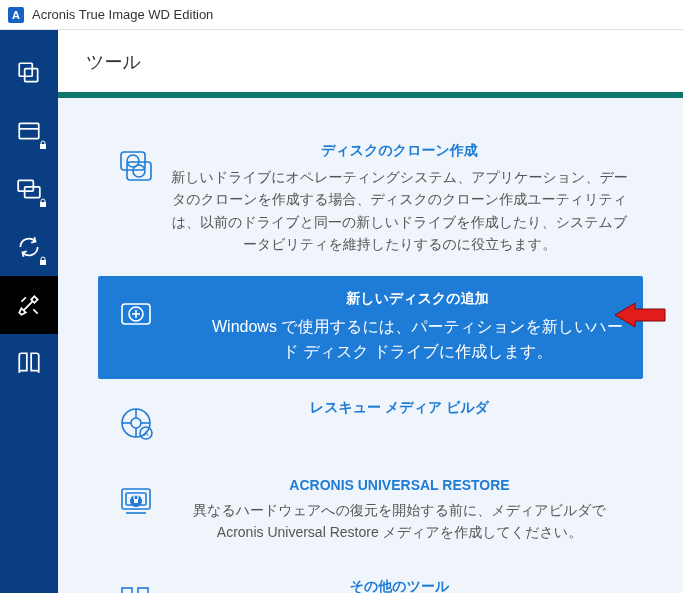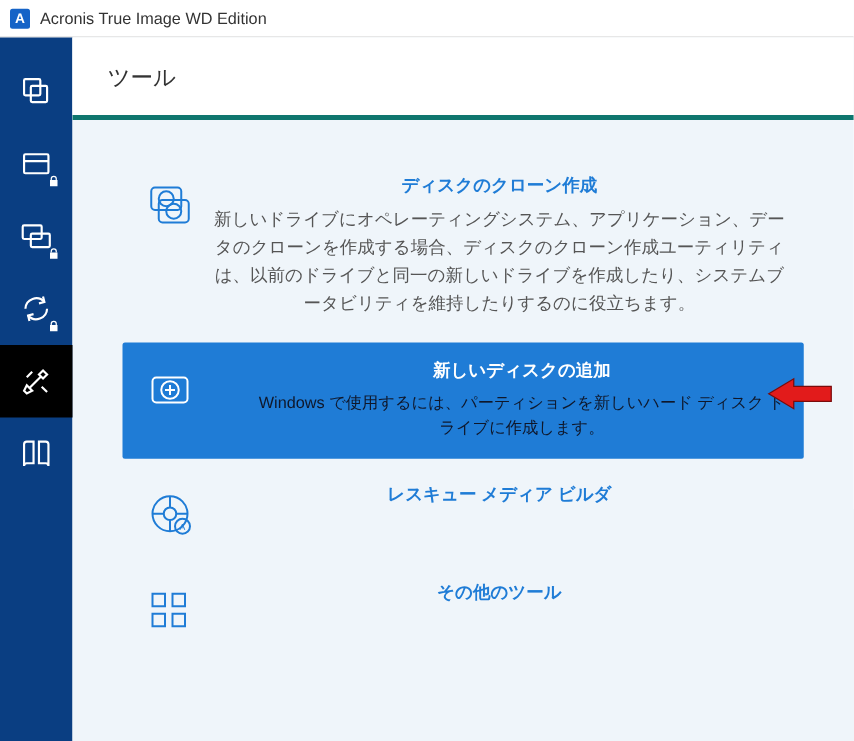--- a/index.html
+++ b/index.html
@@ -68,21 +68,21 @@
   }
   .content {
     flex: 1;
     background: #eff5fa;
     display: flex;
     flex-direction: column;
   }
   .content-header {
     background: #fff;
     padding: 20px 28px 18px 28px;
-    border-bottom: 4px solid #0f766e;
+    border-bottom: 6px solid #0f766e;
     font-size: 18px;
     color: #333;
   }
   .tool-list {
     padding: 30px 40px 0 40px;
     overflow-y: auto;
     flex: 1;
   }
   .tool-card {
     display: flex;
@@ -113,21 +113,21 @@
     font-weight: bold;
     font-size: 14px;
     margin-bottom: 6px;
   }
   .tool-desc {
     color: #555;
     font-size: 14px;
     line-height: 1.6;
   }
   .tool-card.selected .tool-title { color: #fff; }
-  .tool-card.selected .tool-desc { color: #0f172a; font-size: 13px; }
+  .tool-card.selected .tool-desc { color: #ffffff; font-size: 16px; }
   .tool-card.selected svg { stroke: #fff; }
   .arrow {
     position: absolute;
     left: 610px;
     top: 300px;
     pointer-events: none;
   }
 </style>
 </head>
 <body>
@@ -239,20 +239,36 @@
             <line x1="25" y1="20" x2="34" y2="20"></line>
             <circle cx="30" cy="30" r="6"></circle>
             <text x="30" y="33" font-size="7" fill="#1f7cd6" stroke="none" text-anchor="middle">A</text>
           </svg>
         </div>
         <div class="tool-text">
           <div class="tool-title">レスキュー メディア ビルダ</div>
         </div>
       </div>
 
+      <div class="tool-card">
+        <div class="tool-icon">
+          <svg width="40" height="40" viewBox="0 0 40 40" stroke="#1f7cd6" stroke-width="1.6" fill="none">
+            <rect x="6" y="8" width="28" height="20" rx="2"></rect>
+            <rect x="10" y="12" width="20" height="12" rx="1"></rect>
+            <circle cx="20" cy="20" r="6" fill="#1f7cd6" stroke="none"></circle>
+            <rect x="18" y="18" width="4" height="4" fill="#fff" stroke="none"></rect>
+            <path d="M18 18 v-2 a2 2 0 0 1 4 0 v2" stroke="#fff" stroke-width="1.2"></path>
+            <path d="M10 32 h20"></path>
+          </svg>
+        </div>
+        <div class="tool-text">
+          <div class="tool-title">ACRONIS UNIVERSAL RESTORE</div>
+          <div class="tool-desc">異なるハードウェアへの復元を開始する前に、メディアビルダで Acronis Universal Restore メディアを作成してください。</div>
+        </div>
+      </div>
 
       <div class="tool-card">
         <div class="tool-icon">
           <svg width="40" height="40" viewBox="0 0 40 40" stroke="#1f7cd6" stroke-width="1.6" fill="none">
             <rect x="6" y="6" width="10" height="10"></rect>
             <rect x="22" y="6" width="10" height="10"></rect>
             <rect x="6" y="22" width="10" height="10"></rect>
             <rect x="22" y="22" width="10" height="10"></rect>
           </svg>
         </div>

